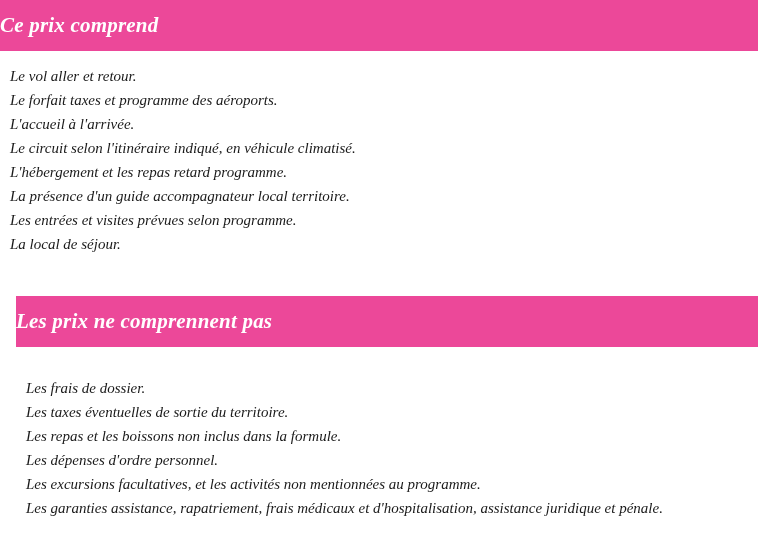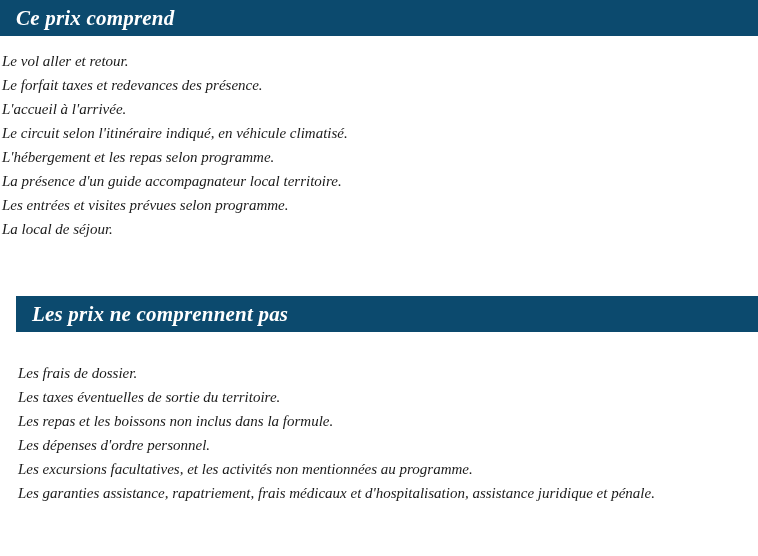--- a/index.html
+++ b/index.html
@@ -13,25 +13,25 @@
     font-family: "Liberation Serif", serif;
     overflow: hidden;
   }
   .page {
     position: relative;
     width: 758px;
     height: 556px;
     box-sizing: border-box;
   }
   .section-header {
-    background: #0c4a6e;
-    height: 36px;
+    background: #ec4899;
+    height: 51px;
     display: flex;
     align-items: center;
-    padding-left: 16px;
+    padding-left: 0;
     box-sizing: border-box;
   }
   .section-header .title {
     color: #ffffff;
     font-family: "Liberation Serif", serif;
     font-style: italic;
     font-weight: bold;
     font-size: 21px;
     line-height: 21px;
     letter-spacing: 0.2px;
@@ -39,20 +39,21 @@
   .section-body {
     padding: 0 0 0 2px;
   }
   .item {
     color: #1a1a1a;
     font-family: "Liberation Serif", serif;
     font-style: italic;
     font-size: 15px;
     line-height: 24px;
     white-space: nowrap;
+    margin-left: 8px;
   }
   #section-included {
     position: absolute;
     top: 0;
     left: 0;
     width: 758px;
   }
   #section-included .section-body {
     padding-top: 13px;
   }
@@ -70,24 +71,24 @@
 <body>
 
 <div class="page">
 
   <section id="section-included">
     <div class="section-header">
       <span class="title">Ce prix comprend</span>
     </div>
     <div class="section-body">
       <div class="item">Le vol aller et retour.</div>
-      <div class="item">Le forfait taxes et redevances des présence.</div>
+      <div class="item">Le forfait taxes et programme des aéroports.</div>
       <div class="item">L'accueil à l'arrivée.</div>
       <div class="item">Le circuit selon l'itinéraire indiqué, en véhicule climatisé.</div>
-      <div class="item">L'hébergement et les repas selon programme.</div>
+      <div class="item">L'hébergement et les repas retard programme.</div>
       <div class="item">La présence d'un guide accompagnateur local territoire.</div>
       <div class="item">Les entrées et visites prévues selon programme.</div>
       <div class="item">La local de séjour.</div>
     </div>
   </section>
 
   <section id="section-excluded">
     <div class="section-header">
       <span class="title">Les prix ne comprennent pas</span>
     </div>

